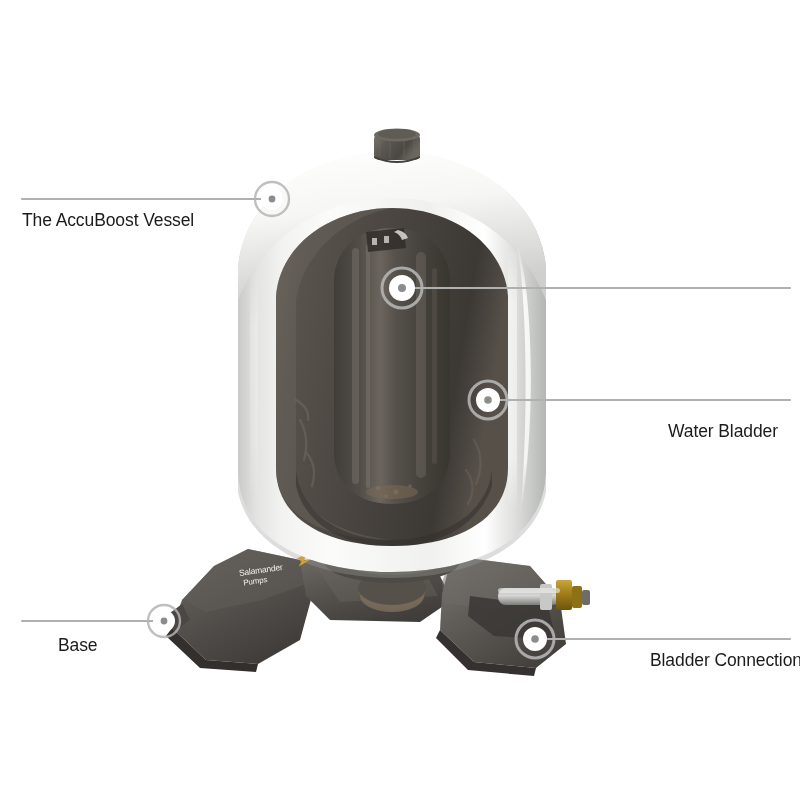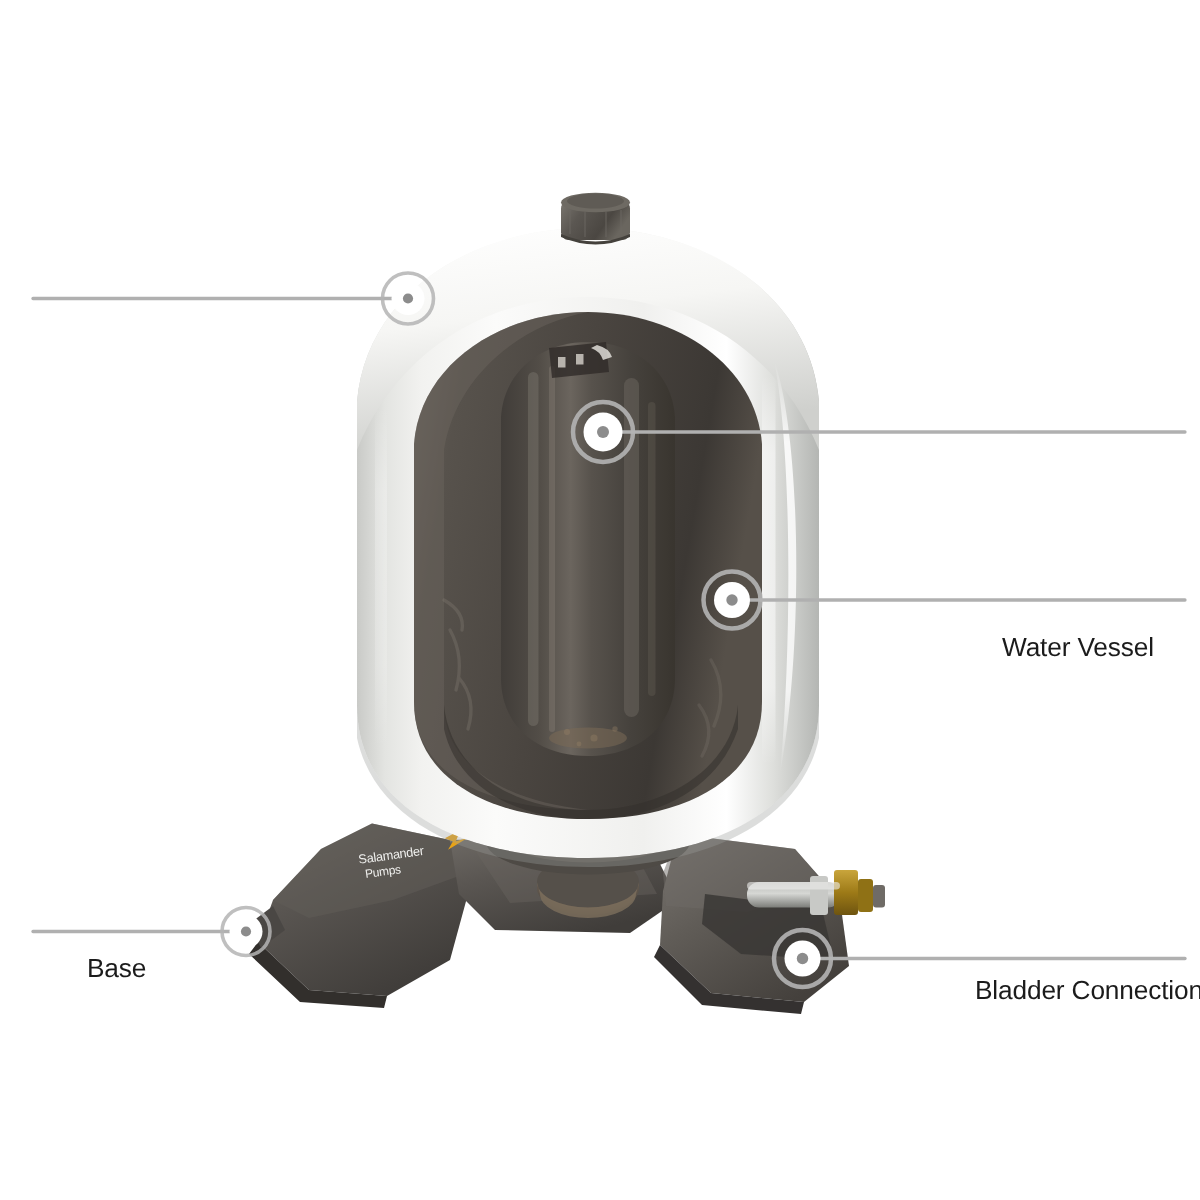--- a/index.html
+++ b/index.html
@@ -303,21 +303,22 @@
         <circle cx="164" cy="621" r="3.4" fill="#8c8c8c"></circle>
       </g>
       <g>
         <circle cx="535" cy="639" r="19" fill="none" stroke="#b4b4b4" stroke-width="3" opacity="0.9"></circle>
         <circle cx="535" cy="639" r="12" fill="#ffffff"></circle>
         <circle cx="535" cy="639" r="3.8" fill="#8c8c8c"></circle>
       </g>
     </g>
   </svg>
 
-
-
-  <div class="callout-label" id="label-water-chamber">Water Vessel</div>
+  <div class="callout-label" id="label-the-accuboost-vessel">The AccuBoost Vessel</div>
+
+
+  <div class="callout-label" id="label-water-chamber">Water Bladder</div>
 
   <div class="callout-label" id="label-base">Base</div>
 
   <div class="callout-label" id="label-vessel-connection">Bladder Connection</div>
 
 </div>
 
 </body></html>

